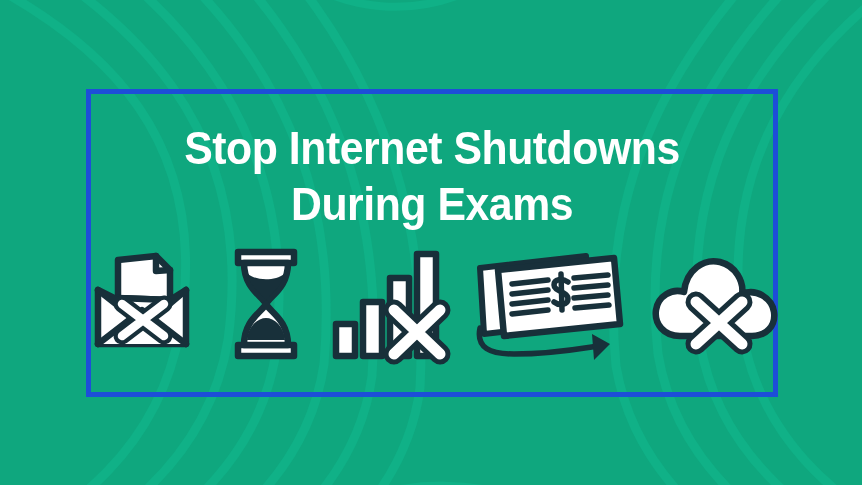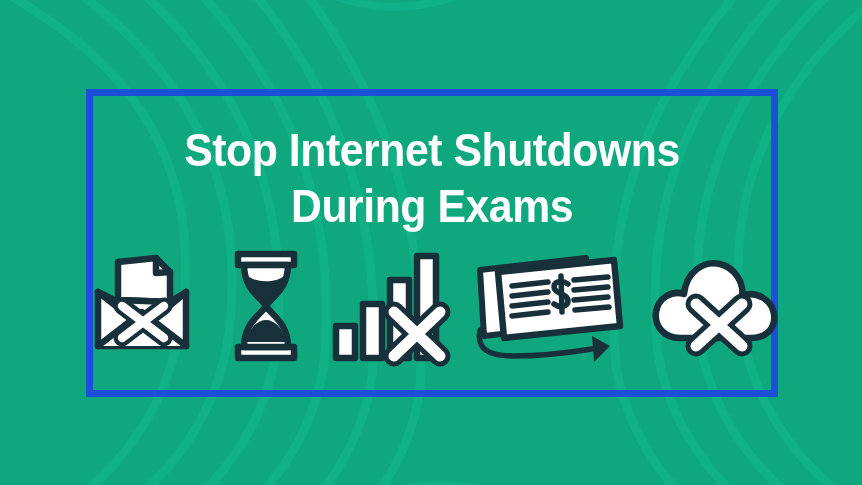--- a/index.html
+++ b/index.html
@@ -27,21 +27,21 @@
   }
   .bg-pattern svg { display:block; width:862px; height:485px; }
 
   
   .frame {
     position: absolute;
     left: 86px;
     top: 89px;
     width: 692px;
     height: 308px;
-    border: 7px solid #1d4ed8;
+    border: 5px solid #1d4ed8;
     box-sizing: border-box;
   }
 
   
   .headline {
     position: absolute;
     left: 0;
     right: 0;
     top: 26px;
     text-align: center;

